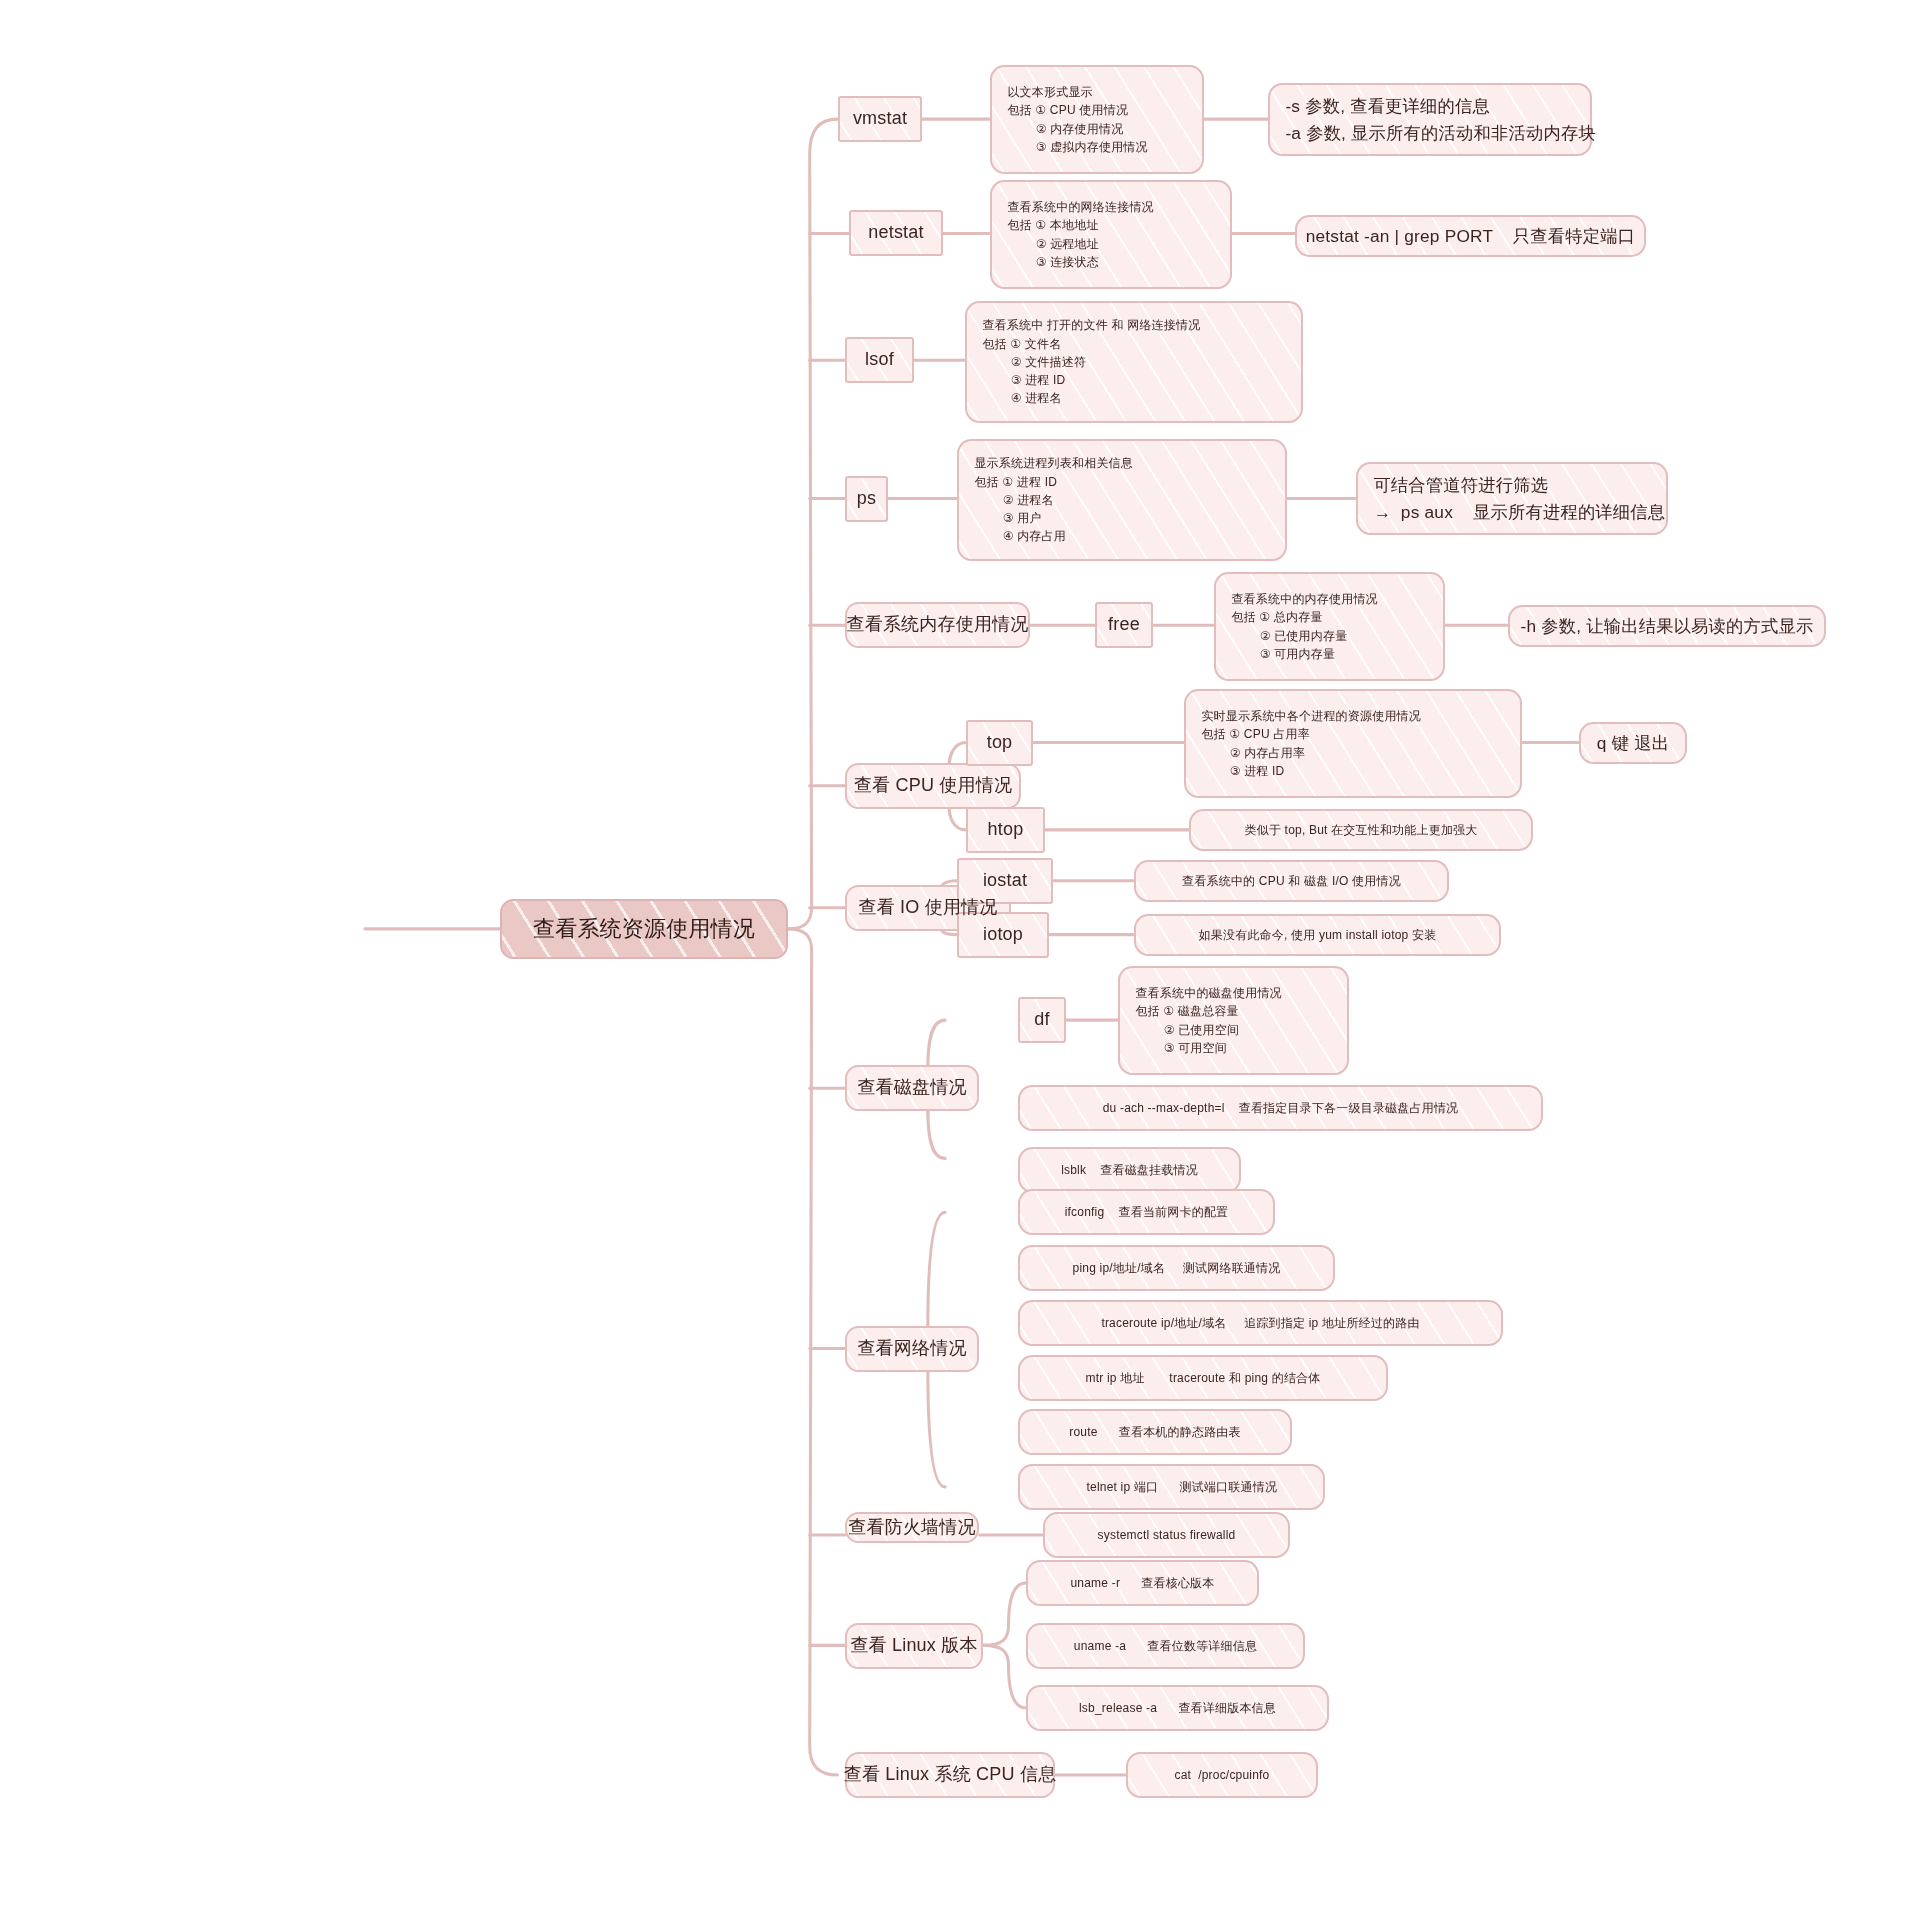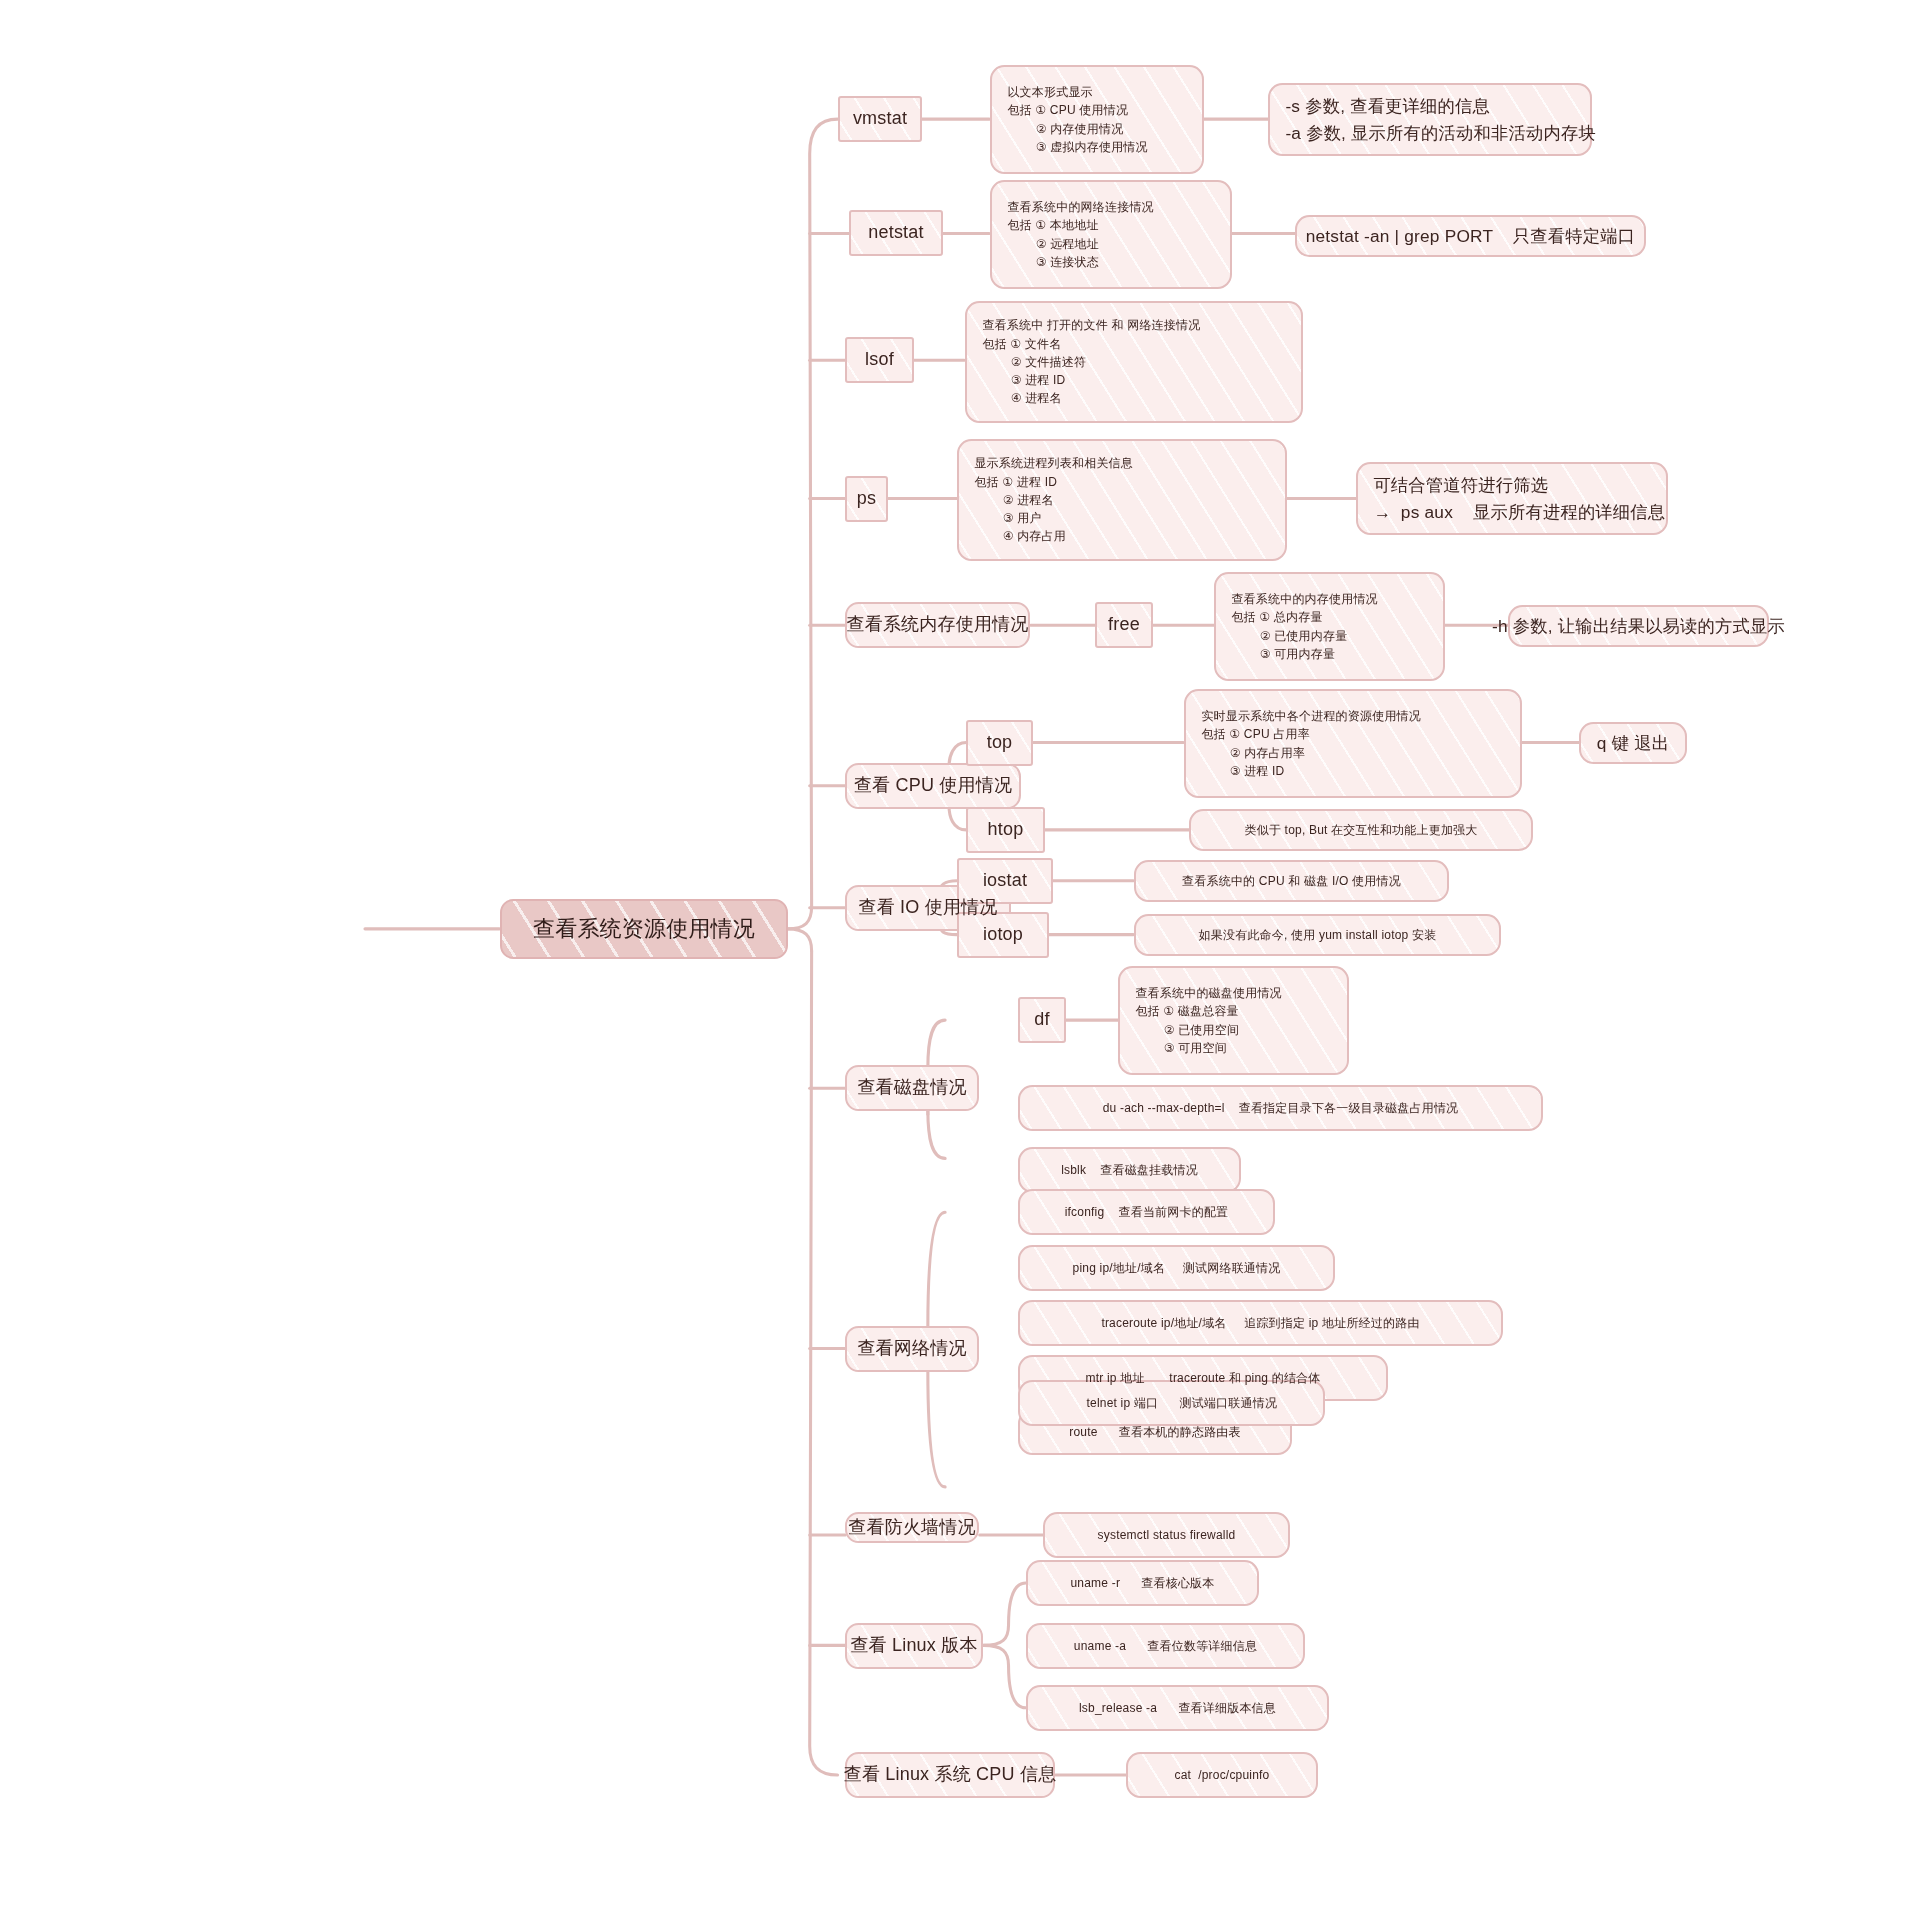--- a/index.html
+++ b/index.html
@@ -218,21 +218,21 @@
   </div>
   <div class="node cmd lvl2" style="left:1095px;top:602px;width:58px;height:46px;">
     <span class="txt">free</span>
   </div>
   <div class="node lvl3 multi" style="left:1214px;top:572px;width:231px;height:109px;">
     <span class="txt">查看系统中的内存使用情况
 包括 ① 总内存量
         ② 已使用内存量
         ③ 可用内存量</span>
   </div>
-  <div class="node lvl4" style="left:1508px;top:605px;width:261px;height:42px;">
+  <div class="node lvl4" style="left:1508px;top:605px;width:318px;height:42px;">
     <span class="txt">-h 参数, 让输出结果以易读的方式显示</span>
   </div>
 
   <div class="node lvl2" style="left:845px;top:763px;width:176px;height:46px;">
     <span class="txt">查看 CPU 使用情况</span>
   </div>
   <div class="node cmd lvl2" style="left:966px;top:720px;width:67px;height:46px;">
     <span class="txt">top</span>
   </div>
   <div class="node lvl3 multi" style="left:1184px;top:689px;width:338px;height:109px;">
@@ -297,21 +297,21 @@
   </div>
   <div class="node lvl3" style="left:1018px;top:1300px;width:485px;height:46px;">
     <span class="txt">traceroute ip/地址/域名     追踪到指定 ip 地址所经过的路由</span>
   </div>
   <div class="node lvl3" style="left:1018px;top:1355px;width:370px;height:46px;">
     <span class="txt">mtr ip 地址       traceroute 和 ping 的结合体</span>
   </div>
   <div class="node lvl3" style="left:1018px;top:1409px;width:274px;height:46px;">
     <span class="txt">route      查看本机的静态路由表</span>
   </div>
-  <div class="node lvl3" style="left:1018px;top:1380px;width:307px;height:46px;padding-left:36px;">
+  <div class="node lvl3" style="left:1018px;top:1464px;width:307px;height:46px;padding-left:36px;">
     <span class="txt">telnet ip 端口      测试端口联通情况</span>
   </div>
 
   <div class="node lvl2" style="left:845px;top:1512px;width:134px;height:31px;">
     <span class="txt">查看防火墙情况</span>
   </div>
   <div class="node lvl3" style="left:1043px;top:1512px;width:247px;height:46px;">
     <span class="txt">systemctl status firewalld</span>
   </div>
 

